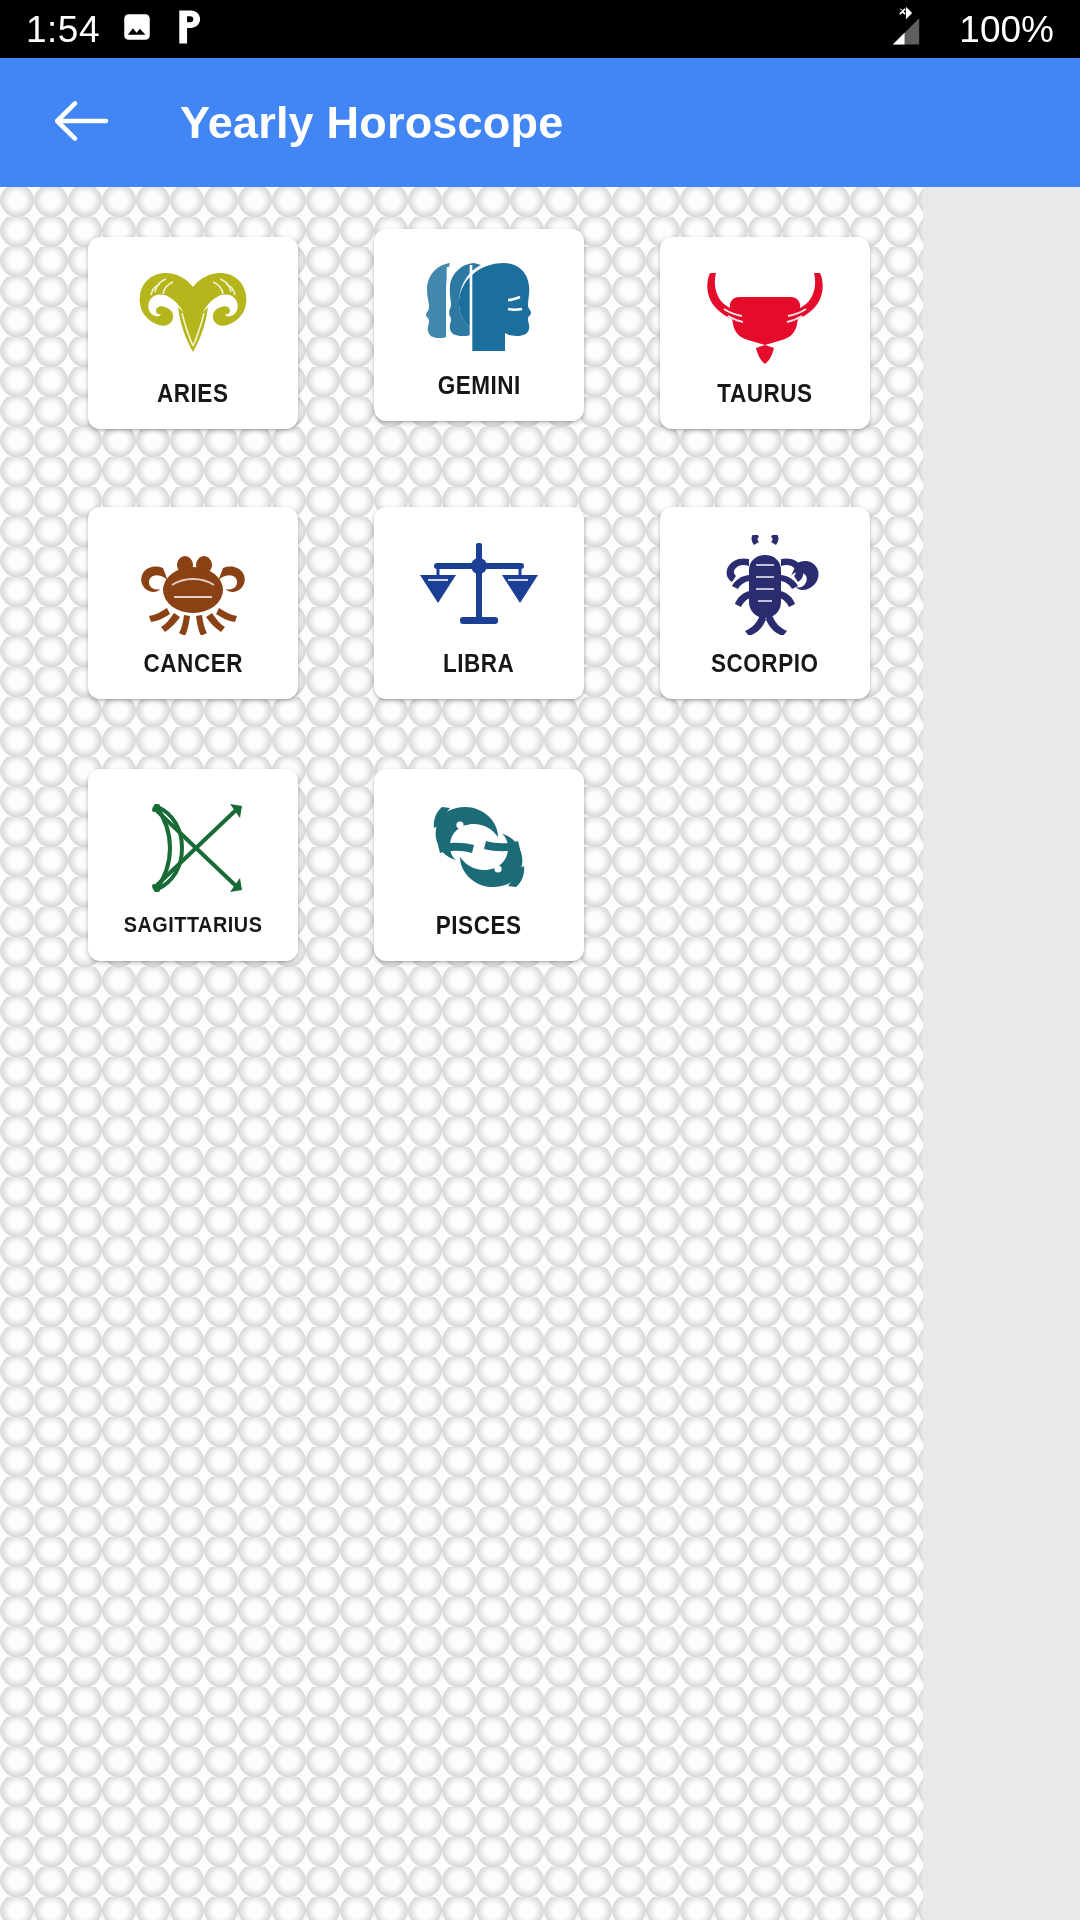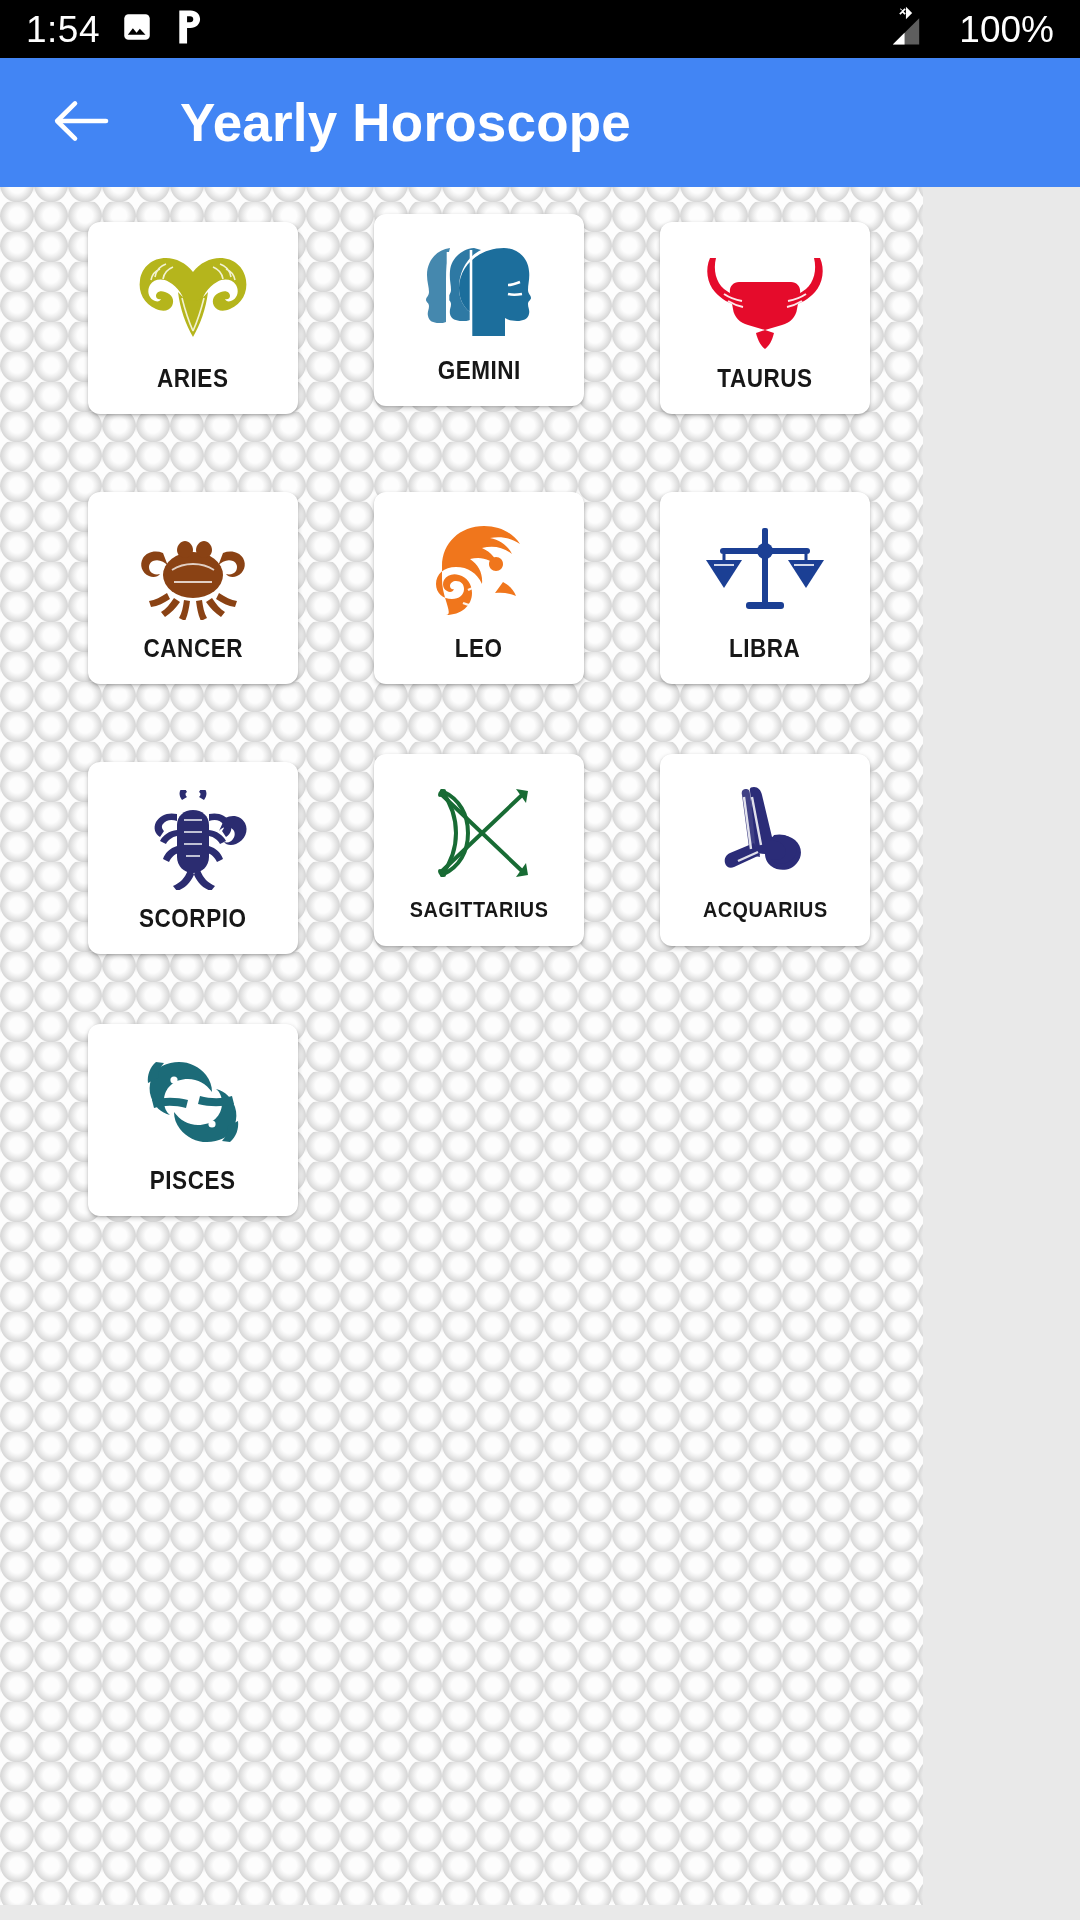--- a/index.html
+++ b/index.html
@@ -34,27 +34,27 @@
     display:flex; align-items:center;
     padding-left:46px;
     position:relative; z-index:5;
   }
   #back-button{
     width:70px; height:70px;
     display:flex; align-items:center; justify-content:center;
     cursor:pointer; flex:0 0 auto;
   }
   #app-title{
-    color:#fff; font-size:53px; font-weight:bold;
+    color:#fff; font-size:45px; font-weight:bold;
     margin-left:64px; letter-spacing:.2px; white-space:nowrap;
   }
 
   
   #content{
-    position:absolute; top:172px; left:0;
+    position:absolute; top:187px; left:0;
     width:923px; height:1733px;
     background-color:#e6e6e6;
     background-image:
       radial-gradient(circle at 50% 45%, #fdfdfd 0 32%, #efefef 47%, #d8d8d8 68%, rgba(216,216,216,0) 72%),
       radial-gradient(circle at 50% 45%, #fdfdfd 0 32%, #efefef 47%, #d8d8d8 68%, rgba(216,216,216,0) 72%);
     background-size:34px 30px, 34px 30px;
     background-position:0 0, 17px 15px;
     overflow:hidden;
   }
 
@@ -219,37 +219,20 @@
             </g>
             <g fill="none" stroke="#fff" stroke-width="1.8" opacity=".75">
               <path d="M50 50c6-4 14-6 21-6s15 2 21 6M52 62h38"></path>
             </g>
           </svg>
         </div>
         <div class="sign-label">CANCER</div>
       </div>
     </div>
 
-    <div class="cell">
-      <div class="card">
-        <div class="sign-art">
-          <svg width="142" height="100" viewBox="0 0 142 100">
-            <g fill="#f0761c">
-              <path d="M34 46c0-23 18-40 42-40 16 0 29 7 36 18-9-6-19-8-30-6 10 2 18 8 22 16-9-7-19-9-30-6 9 4 15 11 17 20-8-9-18-12-29-9 9 6 13 15 12 25-5-11-14-17-26-17-12 0-20 7-20 17 0 9 7 15 16 15 7 0 12-4 12-10 0-5-3-8-8-8-3 0-6 2-6 5 0 2 2 4 4 3-1 3-4 4-7 2-4-2-5-7-3-11 3-5 9-7 15-5 8 2 13 9 13 18 0 13-11 22-26 22C46 95 34 78 34 59z"></path>
-              <path d="M88 37c4 0 7 3 7 7s-3 7-7 7-7-3-7-7 3-7 7-7z"></path>
-              <path d="M95 62c6 3 11 8 13 14-7-3-14-4-21-3z"></path>
-            </g>
-            <g fill="none" stroke="#fff" stroke-width="2.2" opacity=".9">
-              <path d="M60 70c5-3 11-3 16 0M74 82c-6 4-13 4-19 1"></path>
-            </g>
-          </svg>
-        </div>
-        <div class="sign-label">LEO</div>
-      </div>
-    </div>
 
 
     <div class="cell">
       <div class="card">
         <div class="sign-art">
           <svg width="142" height="100" viewBox="0 0 142 100">
             <g fill="#1b3f94">
               <rect x="68" y="8" width="6" height="76" rx="2"></rect>
               <rect x="52" y="82" width="38" height="7" rx="3"></rect>
               <rect x="26" y="28" width="90" height="6" rx="3"></rect>
@@ -307,39 +290,20 @@
               <path d="M108 94l12-2-2-12-10 14z"></path>
             </g>
             <path d="M36 8c-2 0-4 2-4 4M36 92c-2 0-4-2-4-4" stroke="#186b34" stroke-width="4" fill="none" stroke-linecap="round"></path>
           </svg>
         </div>
         <div class="sign-label sm">SAGITTARIUS</div>
       </div>
     </div>
 
 
-    <div class="cell">
-      <div class="card lifted">
-        <div class="sign-art">
-          <svg width="142" height="100" viewBox="0 0 142 100">
-            <g fill="#2b2c78">
-              <path d="M60 4c4 0 7 3 8 8l10 42c8-3 17-2 23 3 7 6 8 16 2 23-6 8-18 9-26 3-4-3-6-8-6-12l-9-1-6-62c-1-3 1-4 4-4z"></path>
-              <path d="M52 6c-3 0-5 2-4 6l8 60 10 2-10-62c0-4-1-6-4-6z" opacity=".9"></path>
-              <path d="M36 70l24-10 6 12-26 12c-4 2-8 0-9-4-1-5 1-8 5-10z"></path>
-              <path d="M80 52c9-2 17 1 21 8 4 8 0 17-9 20-6 2-12 0-15-4 5 2 10 1 13-2 3-4 2-10-2-13-3-3-7-4-12-3z"></path>
-            </g>
-            <g fill="none" stroke="#fff" stroke-width="2.4" opacity=".85">
-              <path d="M58 14l9 48M50 14l7 52"></path>
-              <path d="M44 78l20-9"></path>
-            </g>
-          </svg>
-        </div>
-        <div class="sign-label sm">ACQUARIUS</div>
-      </div>
-    </div>
 
     <div class="cell">
       <div class="card lifted">
         <div class="sign-art">
           <svg width="142" height="100" viewBox="0 0 142 100">
             <g fill="#1c6b78">
               <path d="M40 14c16-8 34-4 44 9 4 5 6 11 6 17-6-8-14-13-24-13-14 0-24 9-24 22 0 6 2 11 6 14-9-2-16-9-19-18-4-12 1-25 11-31z"></path>
               <path d="M34 10c-6 5-9 13-8 21l10-5c0-6 2-11 6-15z"></path>
               <path d="M102 86c-16 8-34 4-44-9-4-5-6-11-6-17 6 8 14 13 24 13 14 0 24-9 24-22 0-6-2-11-6-14 9 2 16 9 19 18 4 12-1 25-11 31z"></path>
               <path d="M108 90c6-5 9-13 8-21l-10 5c0 6-2 11-6 15z"></path>

